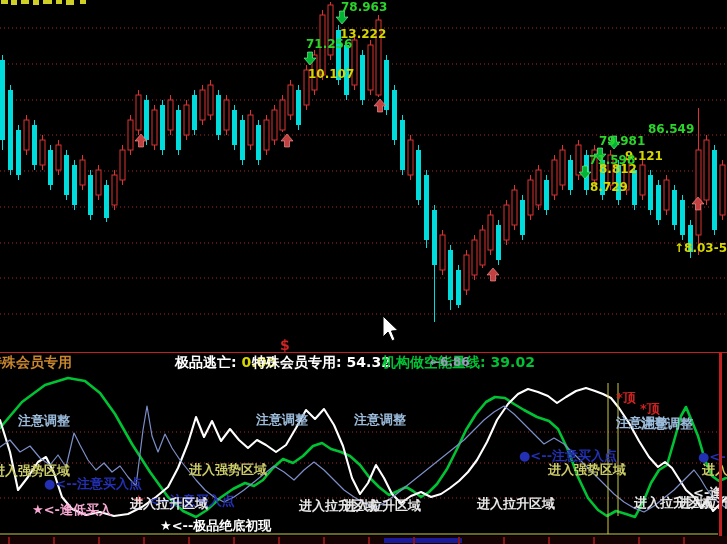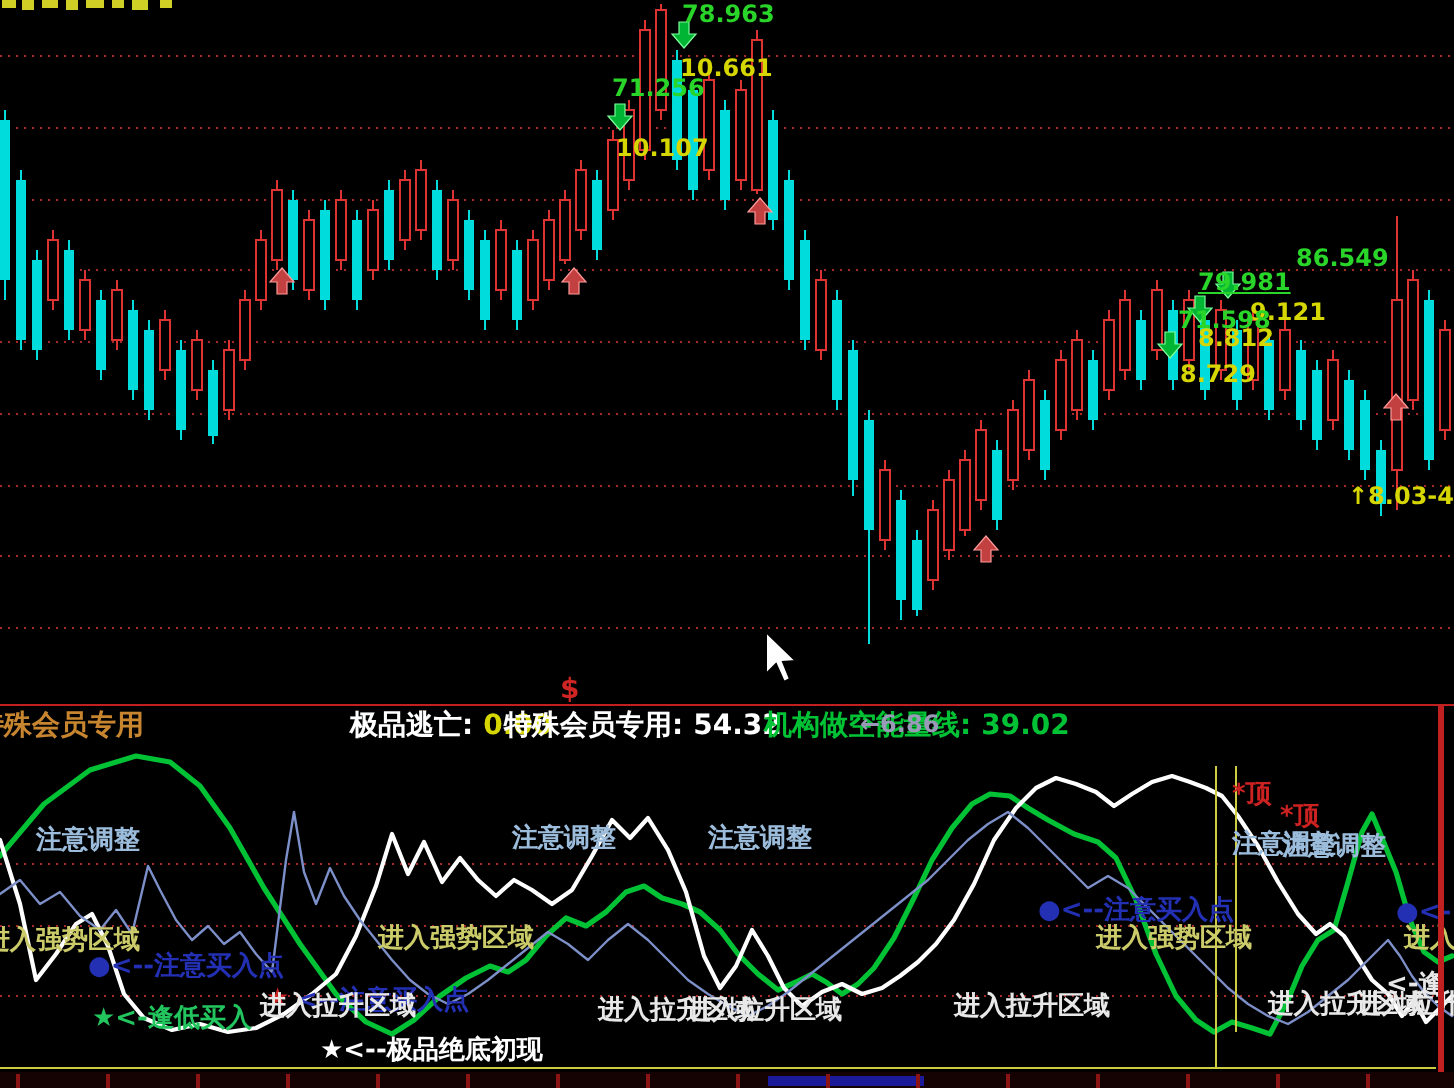--- a/index.html
+++ b/index.html
@@ -262,30 +262,30 @@
     <span class="hdr-item" style="left:252px">
       <span style="color:#ffffff">特殊会员专用:</span><span class="hdr-val" style="color:#ffffff">54.32</span>
     </span>
     <span class="hdr-item" style="left:382px">
       <span style="color:#00c234">机构做空能量线:</span><span class="hdr-val" style="color:#00c234">39.02</span>
     </span>
   </div>
 
   <div id="labels-layer">
       <div class="lbl price" style="left: 341px; top: 0px; color: rgb(42, 213, 42);">78.963</div>
-      <div class="lbl price" style="left: 340px; top: 27px; color: rgb(214, 214, 0);">10.661</div>
+      <div class="lbl price" style="left: 340px; top: 27px; color: rgb(214, 214, 0);">13.222</div>
       <div class="lbl price" style="left: 306px; top: 37px; color: rgb(42, 213, 42);">71.256</div>
       <div class="lbl price" style="left: 308px; top: 67px; color: rgb(214, 214, 0);">10.107</div>
       <div class="lbl price" style="left: 648px; top: 122px; color: rgb(42, 213, 42);">86.549</div>
-      <div class="lbl price" style="left: 599px; top: 134px; color: rgb(42, 213, 42); text-decoration: underline;">79.981</div>
+      <div class="lbl price" style="left: 599px; top: 134px; color: rgb(42, 213, 42);">79.981</div>
       <div class="lbl price" style="left: 625px; top: 149px; color: rgb(214, 214, 0);">9.121</div>
       <div class="lbl price" style="left: 589px; top: 153px; color: rgb(42, 213, 42);">71.598</div>
       <div class="lbl price" style="left: 599px; top: 162px; color: rgb(214, 214, 0);">8.812</div>
       <div class="lbl price" style="left: 590px; top: 180px; color: rgb(214, 214, 0);">8.729</div>
-      <div class="lbl price" style="left: 674px; top: 241px; color: rgb(214, 214, 0);">↑8.03-4</div>
+      <div class="lbl price" style="left: 674px; top: 241px; color: rgb(214, 214, 0);">↑8.03-5</div>
       <div class="lbl price" style="left: 430px; top: 315px; color: rgb(154, 154, 184); margin-top: 40px;">←6.86</div>
       <div class="lbl " style="left: 18px; top: 414px; color: rgb(156, 188, 220);">注意调整</div>
       <div class="lbl " style="left: 256px; top: 413px; color: rgb(156, 188, 220);">注意调整</div>
       <div class="lbl " style="left: 354px; top: 413px; color: rgb(156, 188, 220);">注意调整</div>
       <div class="lbl " style="left: 616px; top: 416px; color: rgb(156, 188, 220);">注意调整</div>
       <div class="lbl " style="left: 641px; top: 417px; color: rgb(156, 188, 220);">注意调整</div>
       <div class="lbl " style="left: -8px; top: 464px; color: rgb(203, 203, 105);">进入强势区域</div>
       <div class="lbl " style="left: 189px; top: 463px; color: rgb(203, 203, 105);">进入强势区域</div>
       <div class="lbl " style="left: 548px; top: 463px; color: rgb(203, 203, 105);">进入强势区域</div>
       <div class="lbl " style="left: 702px; top: 463px; color: rgb(203, 203, 105);">进入强势区域</div>
@@ -294,21 +294,21 @@
       <div class="lbl " style="left: 148px; top: 494px; color: rgb(35, 48, 180);">&lt;--注意买入点</div>
       <div class="lbl " style="left: 698px; top: 450px; color: rgb(35, 48, 180);">●&lt;-</div>
       <div class="lbl " style="left: 133px; top: 493px; color: rgb(204, 34, 34);">★</div>
       <div class="lbl " style="left: 130px; top: 497px; color: rgb(232, 232, 232);">进入拉升区域</div>
       <div class="lbl " style="left: 299px; top: 499px; color: rgb(232, 232, 232);">进入拉升区域</div>
       <div class="lbl " style="left: 343px; top: 499px; color: rgb(232, 232, 232);">进入拉升区域</div>
       <div class="lbl " style="left: 477px; top: 497px; color: rgb(232, 232, 232);">进入拉升区域</div>
       <div class="lbl " style="left: 634px; top: 496px; color: rgb(232, 232, 232);">进入拉升区域</div>
       <div class="lbl " style="left: 678px; top: 496px; color: rgb(232, 232, 232);">进入拉升区域</div>
       <div class="lbl " style="left: 693px; top: 486px; color: rgb(232, 232, 232);">&lt;-逢</div>
-      <div class="lbl " style="left: 46px; top: 503px; color: #22c55e;">★&lt;-逢低买入</div>
+      <div class="lbl " style="left: 32px; top: 503px; color: #f9a8d4;">★&lt;-逢低买入</div>
       <div class="lbl " style="left: 160px; top: 519px; color: rgb(255, 255, 255);">★&lt;--极品绝底初现</div>
       <div class="lbl " style="left: 616px; top: 391px; color: rgb(204, 34, 34);">*顶</div>
       <div class="lbl " style="left: 640px; top: 402px; color: rgb(204, 34, 34);">*顶</div>
     </div>
 
   <div id="right-border"></div>
 
   <div id="bottom-axis">
     <div id="axis-highlight"></div>
   <div class="tickmark" style="left: 8px;"></div>

